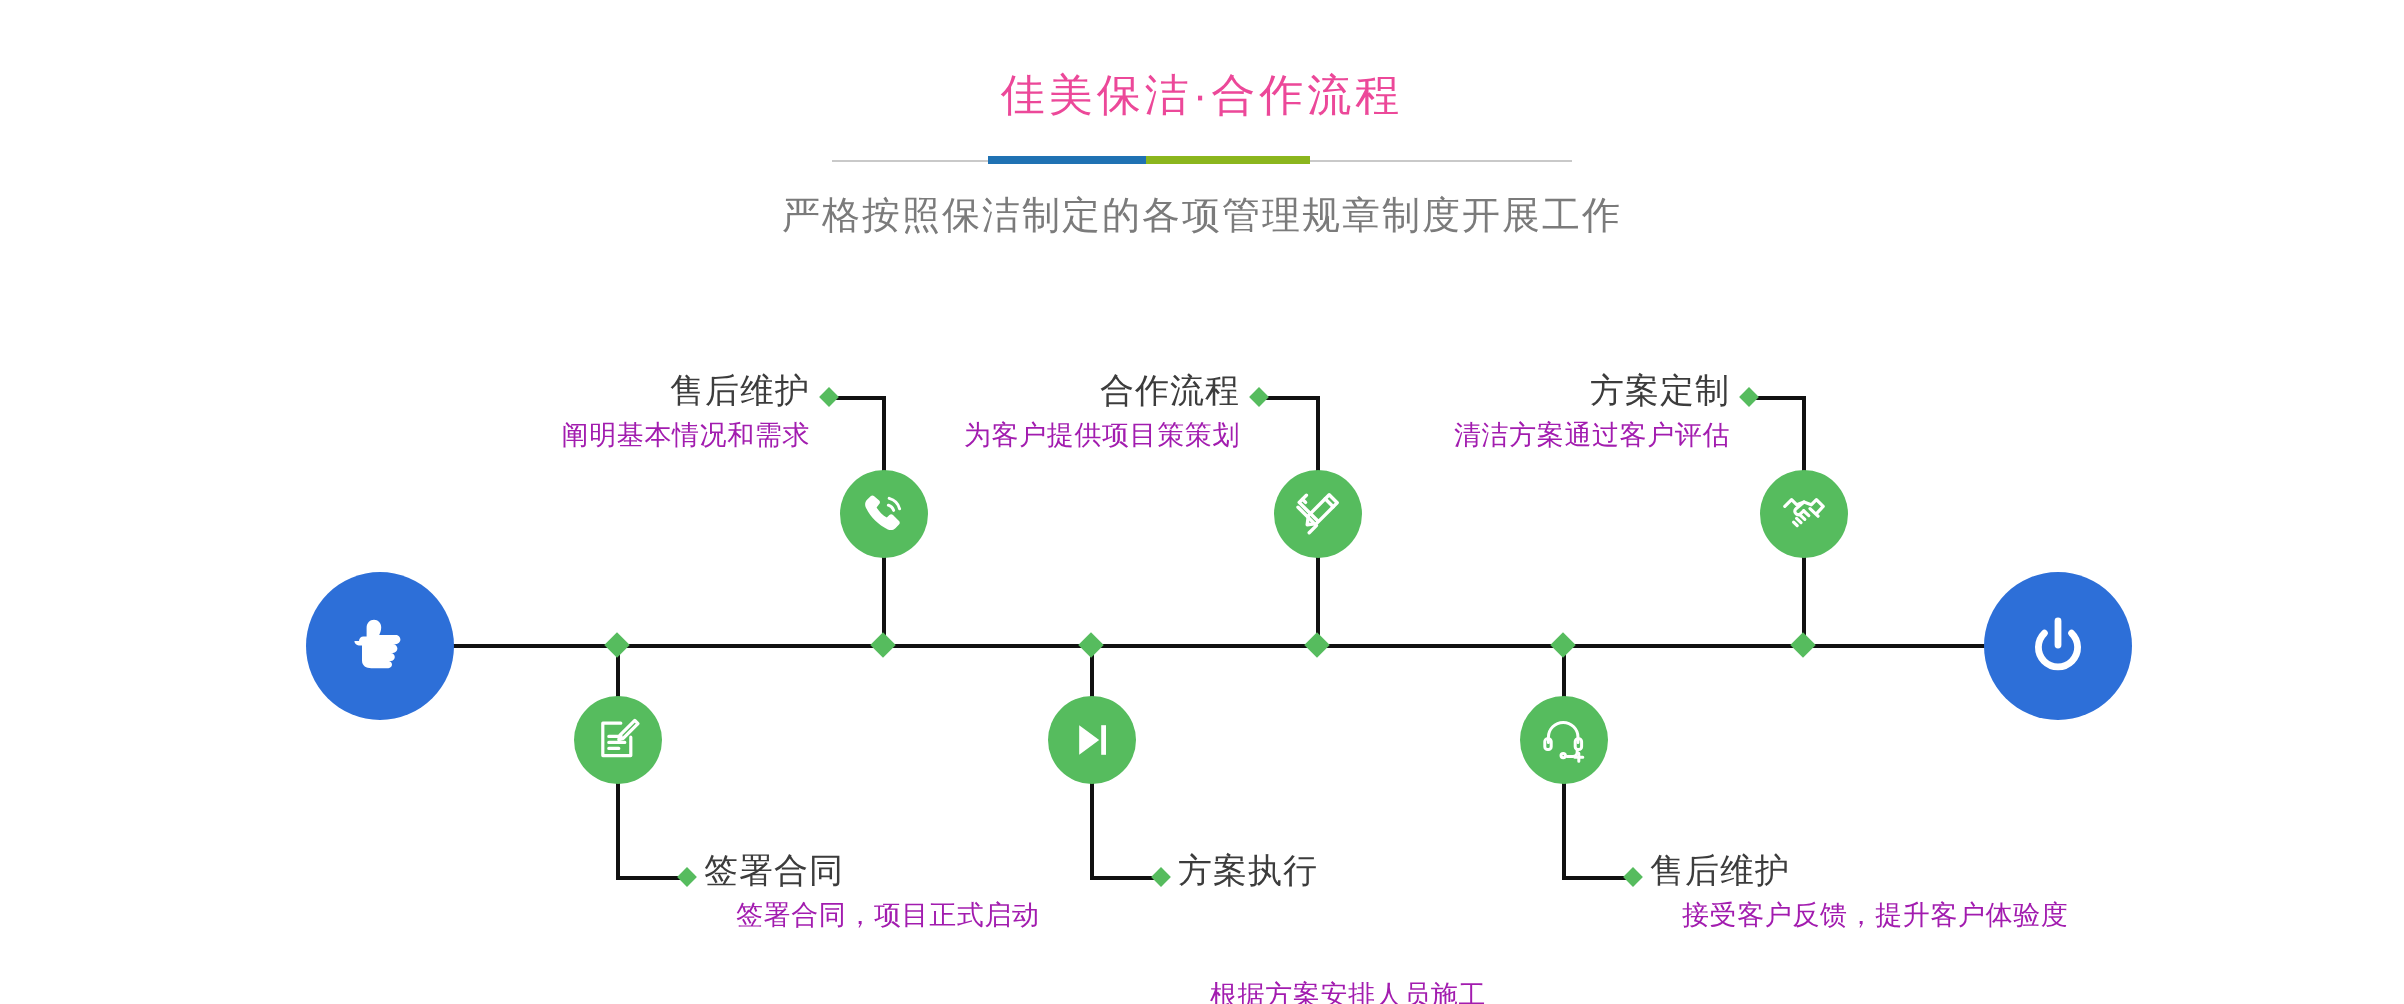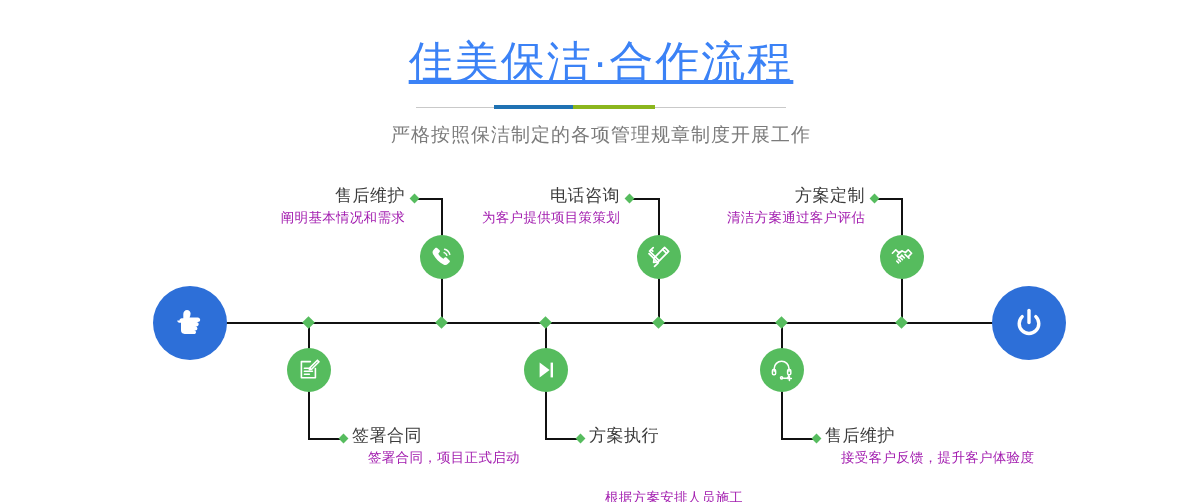--- a/index.html
+++ b/index.html
@@ -24,26 +24,25 @@
   .header {
     position: absolute;
     left: 0;
     top: 0;
     width: 1202px;
     text-align: center;
   }
   .title {
     margin: 0;
     padding-top: 34px;
-    font-size: 44px;
+    font-size: 22px;
     font-weight: normal;
     letter-spacing: 2px;
-    color: #3b82f6;
+    color: #ec4899;
     line-height: 1.25;
-    text-decoration: underline;
   }
   .divider {
     position: relative;
     width: 370px;
     height: 1px;
     margin: 18px auto 0 auto;
     background: #c9c9c9;
   }
   .divider .seg-blue {
     position: absolute;
@@ -210,21 +209,21 @@
         <svg width="26" height="26" viewBox="0 0 26 26" aria-hidden="true">
           <path fill="#ffffff" d="M8.1 4.1c-.5-.5-1.3-.5-1.8 0L4.5 5.9c-1 1-1.2 2.5-.6 3.8 2.3 4.8 6.2 8.7 11 11 1.3.6 2.8.4 3.8-.6l1.8-1.8c.5-.5.5-1.3 0-1.8l-3-3c-.5-.5-1.3-.5-1.8 0l-1.3 1.3c-2.1-1.2-3.9-3-5.1-5.1L10.6 8c.5-.5.5-1.3 0-1.8z"></path>
           <path fill="none" stroke="#ffffff" stroke-width="1.5" stroke-linecap="round" d="M15.6 5.2a7.4 7.4 0 0 1 5.2 5.2"></path>
           <path fill="none" stroke="#ffffff" stroke-width="1.5" stroke-linecap="round" d="M15.2 8.6a4.1 4.1 0 0 1 2.6 2.6"></path>
         </svg>
       </span>
     </div>
     <div class="diamond" style="left:437px; top:168px;"></div>
 
     <div class="label-block top" style="left:330px; top:35px; width:290px;">
-      <div class="lbl-title">电话咨询</div>
+      <div class="lbl-title">合作流程</div>
       <div class="lbl-desc">为客户提供项目策策划</div>
     </div>
     <div class="diamond small" style="left:626px; top:45px;"></div>
     <div class="elbow" style="left:631px; top:48px; width:29px;"></div>
     <div class="stem" style="left:658px; top:48px; height:125px;"></div>
     <div class="node-icon" style="left:637px; top:85px;">
       <span>
         <svg width="26" height="26" viewBox="0 0 26 26" aria-hidden="true">
           <g fill="none" stroke="#ffffff" stroke-width="1.7" stroke-linejoin="round" stroke-linecap="round">
             <path d="M18.6 3.4l4 4-10.4 10.4-4.6.6.6-4.6z"></path>

